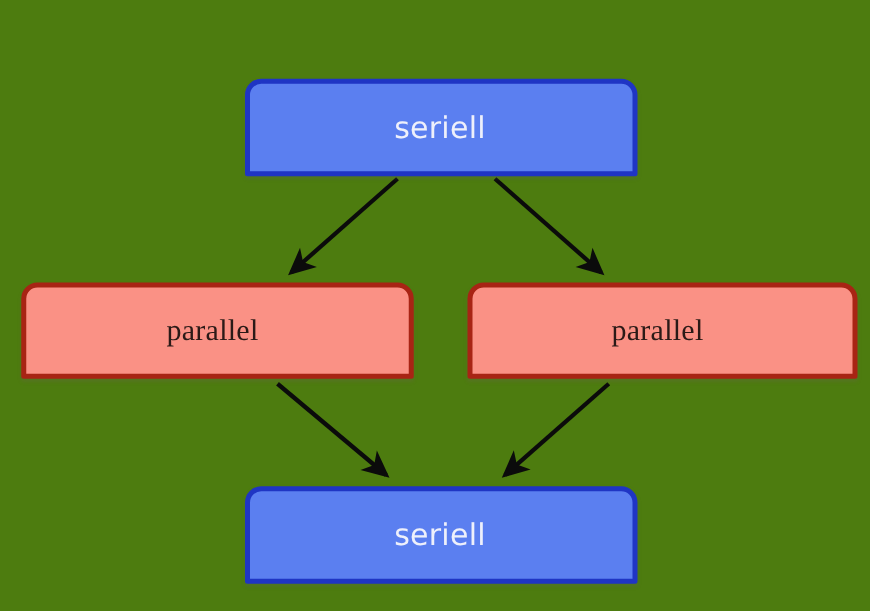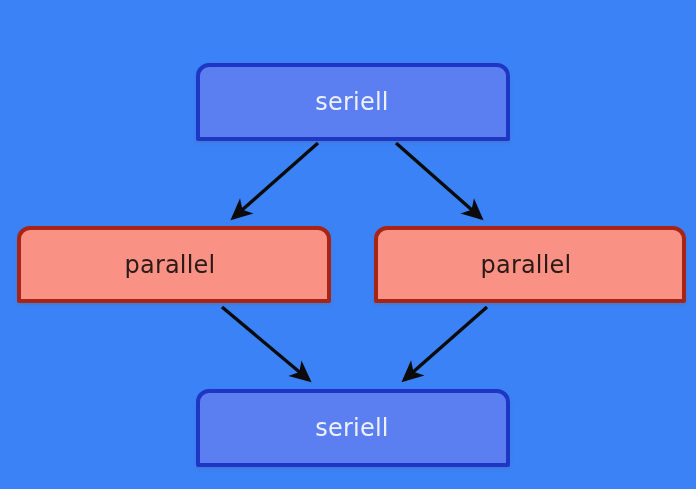--- a/index.html
+++ b/index.html
@@ -10,21 +10,21 @@
     width: 696px;
     height: 489px;
     background: #fdfdfc;
     font-family: "DejaVu Sans", sans-serif;
     overflow: hidden;
   }
   #diagram-canvas {
     position: relative;
     width: 696px;
     height: 489px;
-    background: #3b82f6;
+    background: #4d7c0f;
   }
   #edge-layer {
     position: absolute;
     left: 0;
     top: 0;
     width: 696px;
     height: 489px;
     pointer-events: none;
   }
   .node {
@@ -49,20 +49,21 @@
     box-shadow: 0 2px 3px rgba(90, 90, 110, 0.22);
   }
   .node-serial .node-label {
     color: #eef0fb;
   }
   .node-parallel {
     background: #fa9185;
     border-color: #a82414;
     border-width: 4px;
     box-shadow: 0 2px 3px rgba(120, 90, 90, 0.22);
+    font-family: Liberation Serif, serif;
   }
   .node-parallel .node-label {
     color: #2b1a17;
   }
 
   #node-serial-top   { left: 196px; top: 63px;  width: 314px; height: 78px; }
   #node-parallel-left{ left: 17px;  top: 226px; width: 314px; height: 77px; }
   #node-parallel-right{left: 374px; top: 226px; width: 312px; height: 77px; }
   #node-serial-bottom{ left: 196px; top: 389px; width: 314px; height: 78px; }
 

